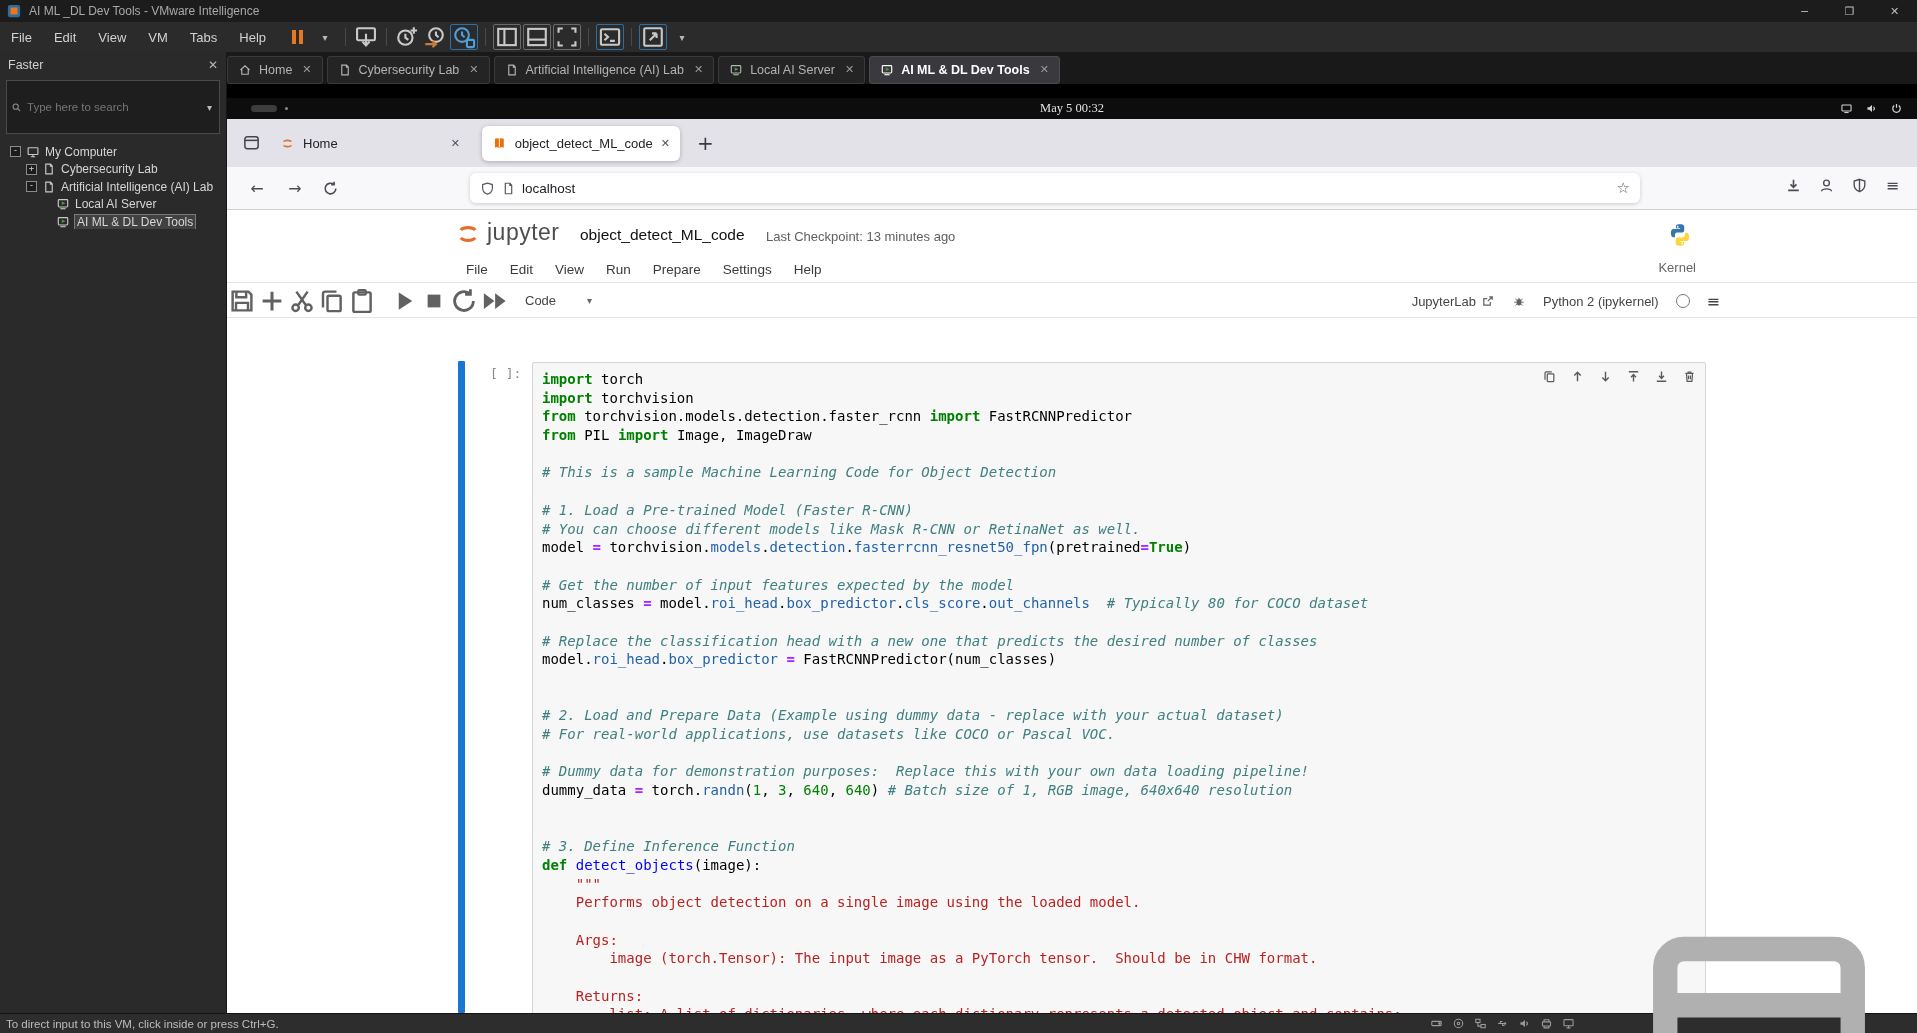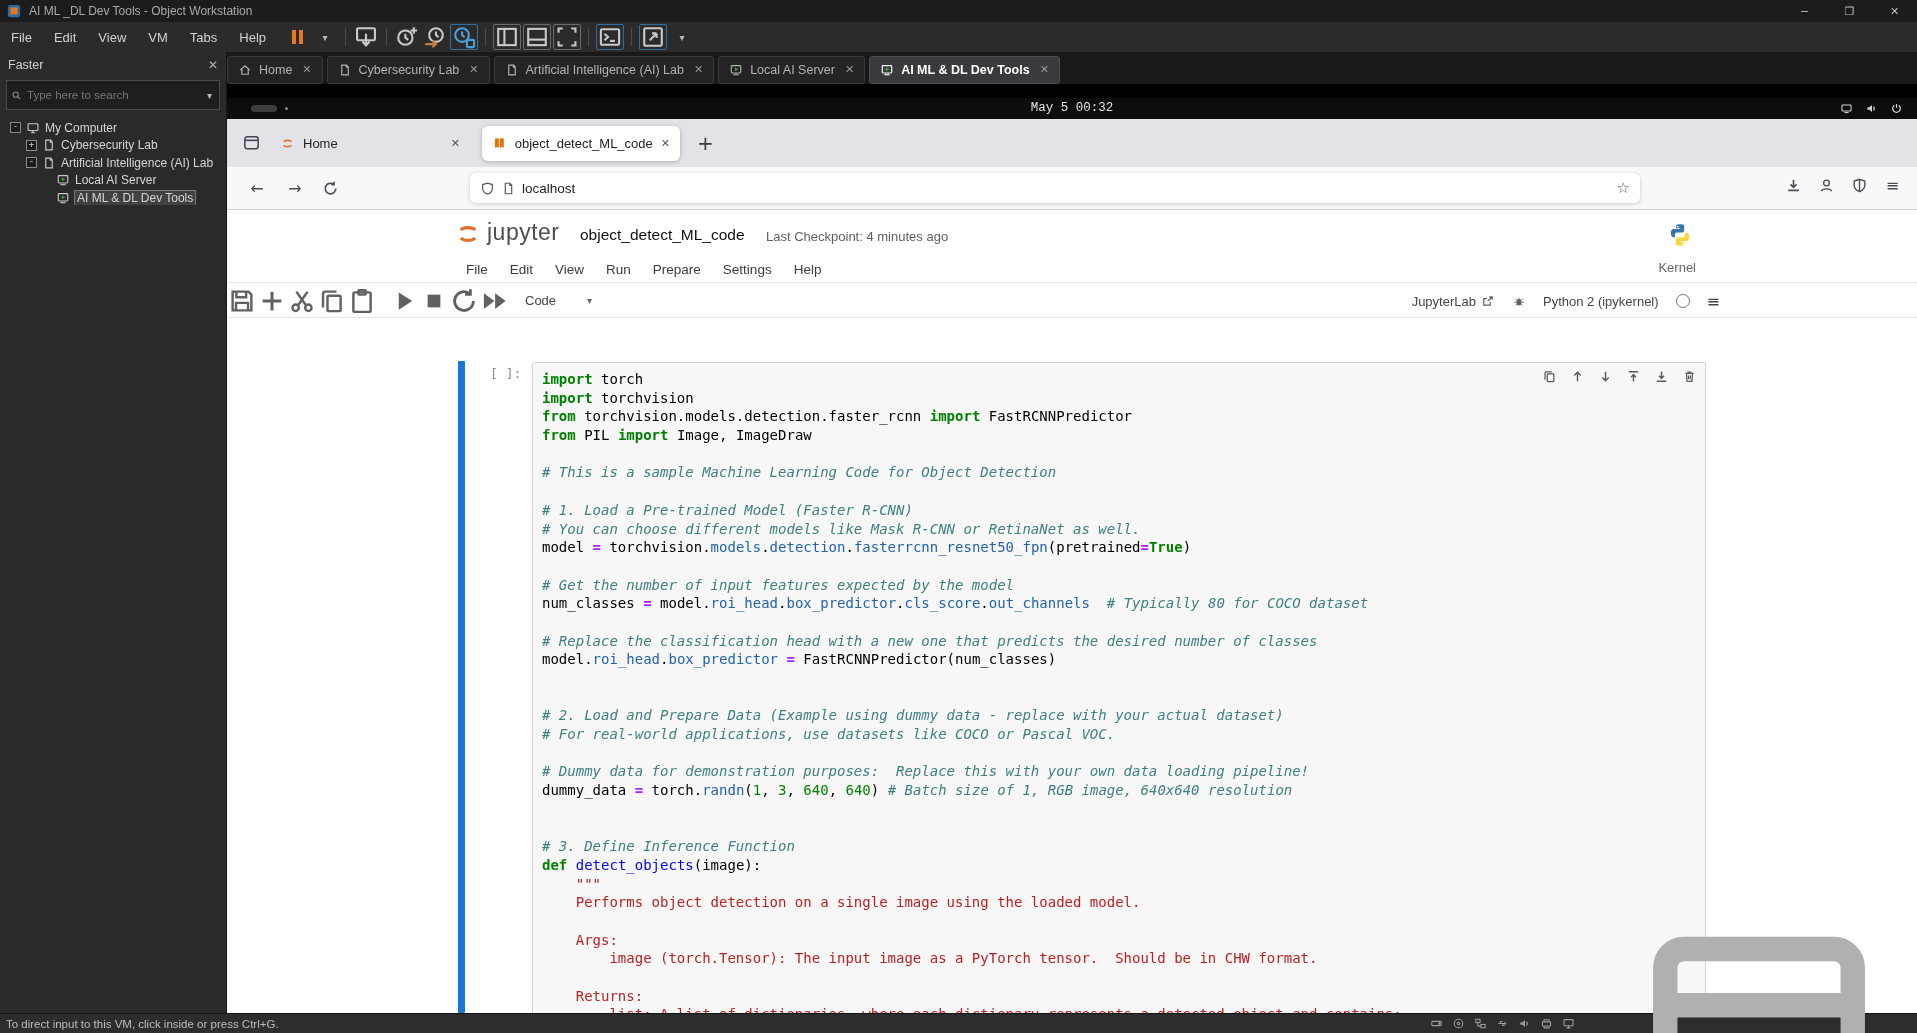--- a/index.html
+++ b/index.html
@@ -28,35 +28,35 @@
   .vtab{height:26px;display:flex;align-items:center;gap:7px;padding:0 10px;margin-right:4px;background:#242424;
     border:1px solid #3a3a3a;border-radius:3px;color:#b3b3b3;font-size:12.5px;white-space:nowrap}
   .vtab.active{background:#3a3a3e;color:#fff;font-weight:bold;border-color:#4a4a4f}
   .vtab .ic{width:14px;height:14px}
   .tclose{color:#9a9a9a;font-size:11px;margin-left:3px;font-family:"DejaVu Sans",sans-serif}
 
   
   .sidebar{position:absolute;left:0;top:52px;width:227px;bottom:20px;background:#2a2a2a;border-right:1px solid #161616;box-sizing:border-box}
   .side-header{height:26px;display:flex;align-items:center;color:#d0d0d0;font-size:12.5px;padding:0 8px}
   .side-close{margin-left:auto;color:#b5b5b5;font-size:12px;font-family:"DejaVu Sans",sans-serif}
-  .search{margin:2px 6px 0 6px;height:20px;background:#1e1e1e;border:1px solid #4a4a4a;display:flex;align-items:center;padding:4px 4px;gap:5px}
+  .search{margin:2px 6px 0 6px;height:20px;background:#1e1e1e;border:1px solid #4a4a4a;display:flex;align-items:center;padding:16px 4px;gap:5px}
   .search .ic{width:11px;height:11px;color:#8d8d8d}
   .search .ph{flex:1;color:#767676;font-size:11.5px;white-space:nowrap;overflow:hidden}
   .tree{margin-top:10px;font-size:12px;color:#d6d6d6}
   .trow{display:flex;align-items:center;height:15px;margin-bottom:2.5px;gap:5px;white-space:nowrap;overflow:hidden}
   .expander{flex:none;width:9px;height:9px;border:1px solid #8b8b8b;background:#1c1c1c;color:#d2d2d2;font-size:9px;line-height:7px;text-align:center;font-family:"DejaVu Sans Mono",monospace}
   .trow .ic{flex:none;width:14px;height:14px;color:#c9c9c9}
   .trow.selected .lab{background:#414141;outline:1px solid #7a7a7a;padding:0 2px}
 
   
   .vmscreen{position:absolute;left:227px;top:84px;right:0;bottom:20px;background:#000;overflow:hidden}
   .gtopbar{position:absolute;left:0;right:0;top:14px;height:21px;background:#0d0d0d}
   .gpill{position:absolute;left:24px;top:7px;width:26px;height:7px;border-radius:4px;background:#3d3d3d}
   .gdot{position:absolute;left:58px;top:9px;width:3px;height:3px;border-radius:50%;background:#8a8a8a}
-  .gclock{position:absolute;left:50%;top:3px;transform:translateX(-50%);color:#e3e3e3;font-size:12.5px;font-family:Liberation Mono, monospace}
+  .gclock{position:absolute;left:50%;top:3px;transform:translateX(-50%);color:#e3e3e3;font-size:12.5px;font-family:Liberation Serif, serif}
   .gtray{position:absolute;right:14px;top:4px;display:flex;gap:12px;color:#d5d5d5}
   .gtray .ic{width:13px;height:13px}
 
   .firefox{position:absolute;left:0;right:0;top:35px;bottom:0;background:#e2e2e8}
   .ff-tabbar{position:absolute;left:0;right:0;top:0;height:48px}
   .ffview{position:absolute;left:15px;top:14px;width:19px;height:19px;color:#45444e}
   .fftab{position:absolute;top:7px;height:35px;display:flex;align-items:center;gap:8px;padding:0 10px;border-radius:6px;
     color:#23222a;font-size:13px;box-sizing:border-box;white-space:nowrap}
   .fftab.active{background:#fff;box-shadow:0 1px 4px rgba(0,0,0,.25)}
   .fftab .ic{width:15px;height:15px}
@@ -118,21 +118,21 @@
 
 <div class="screen">
 
   <div class="titlebar">
     <span class="ic vmw-logo">
       <svg viewBox="0 0 16 16">
           <rect x="1" y="1" width="14" height="14" rx="2.5" fill="#2e6e9e"></rect>
           <rect x="4" y="4" width="8" height="8" fill="#e87722"></rect>
         </svg>
     </span>
-    <span>AI ML _DL Dev Tools - Object Workstation</span>
+    <span>AI ML _DL Dev Tools - VMware Intelligence</span>
     <div class="win-controls">
       <span class="win-btn">─</span>
       <span class="win-btn">❐</span>
       <span class="win-btn">✕</span>
     </div>
   </div>
 
   <div class="menubar">
     <div id="vm-menu" style="display:flex">
         <span class="mi">File</span>
@@ -447,21 +447,21 @@
 
       <div class="page">
         <span class="ic jp-logo">
           <svg viewBox="0 0 16 16" fill="none">
               <path d="M3.6 5.6 C5 3.6 11 3.6 12.4 5.6" stroke="#e46e2e" stroke-width="1.9"></path>
               <path d="M3.6 10.4 C5 12.4 11 12.4 12.4 10.4" stroke="#e46e2e" stroke-width="1.9"></path>
             </svg>
         </span>
         <span class="jp-brand">jupyter</span>
         <span class="jp-title">object_detect_ML_code</span>
-        <span class="jp-chk">Last Checkpoint: 4 minutes ago</span>
+        <span class="jp-chk">Last Checkpoint: 13 minutes ago</span>
         <span class="ic py-logo">
           <svg viewBox="0 0 16 16">
               <path fill="#3776ab" d="M8 1.4c-2.7 0-2.5 1.2-2.5 1.2v1.3h2.6v.4H4.2S2.4 4.1 2.4 6.8c0 2.7 1.6 2.6 1.6 2.6h.9V8.1s-.1-1.6 1.6-1.6h2.6s1.5 0 1.5-1.4V2.8S10.8 1.4 8 1.4zM6.6 2.3a.55.55 0 1 1 0 1.1.55.55 0 0 1 0-1.1z"></path>
               <path fill="#ffd43b" d="M8 14.6c2.7 0 2.5-1.2 2.5-1.2v-1.3H7.9v-.4h3.9s1.8.2 1.8-2.5c0-2.7-1.6-2.6-1.6-2.6h-.9v1.3s.1 1.6-1.6 1.6H6.9s-1.5 0-1.5 1.4v2.3s-.2 1.4 2.6 1.4zM9.4 13.7a.55.55 0 1 1 0-1.1.55.55 0 0 1 0 1.1z"></path>
             </svg>
         </span>
         <div class="jp-menubar" id="jp-menu">
             <span class="mi">File</span>
             <span class="mi">Edit</span>
             <span class="mi">View</span>

